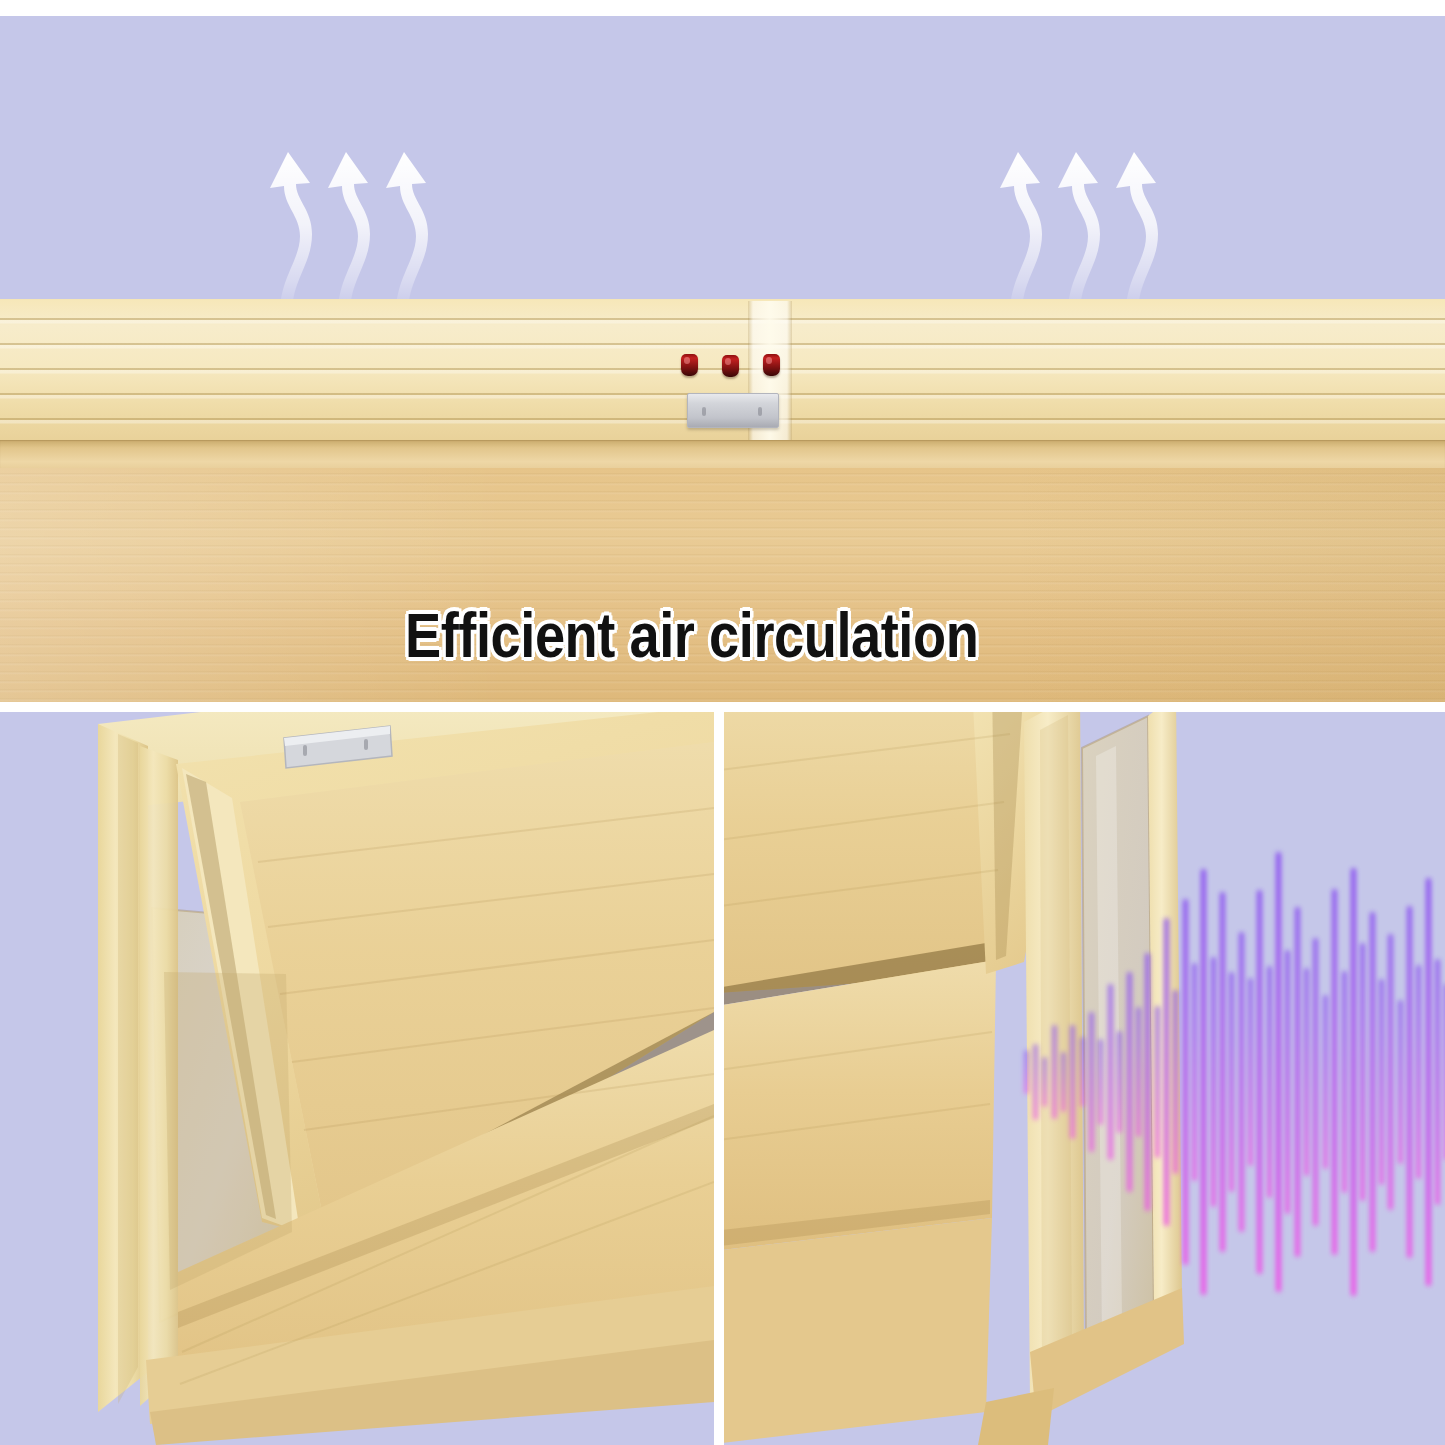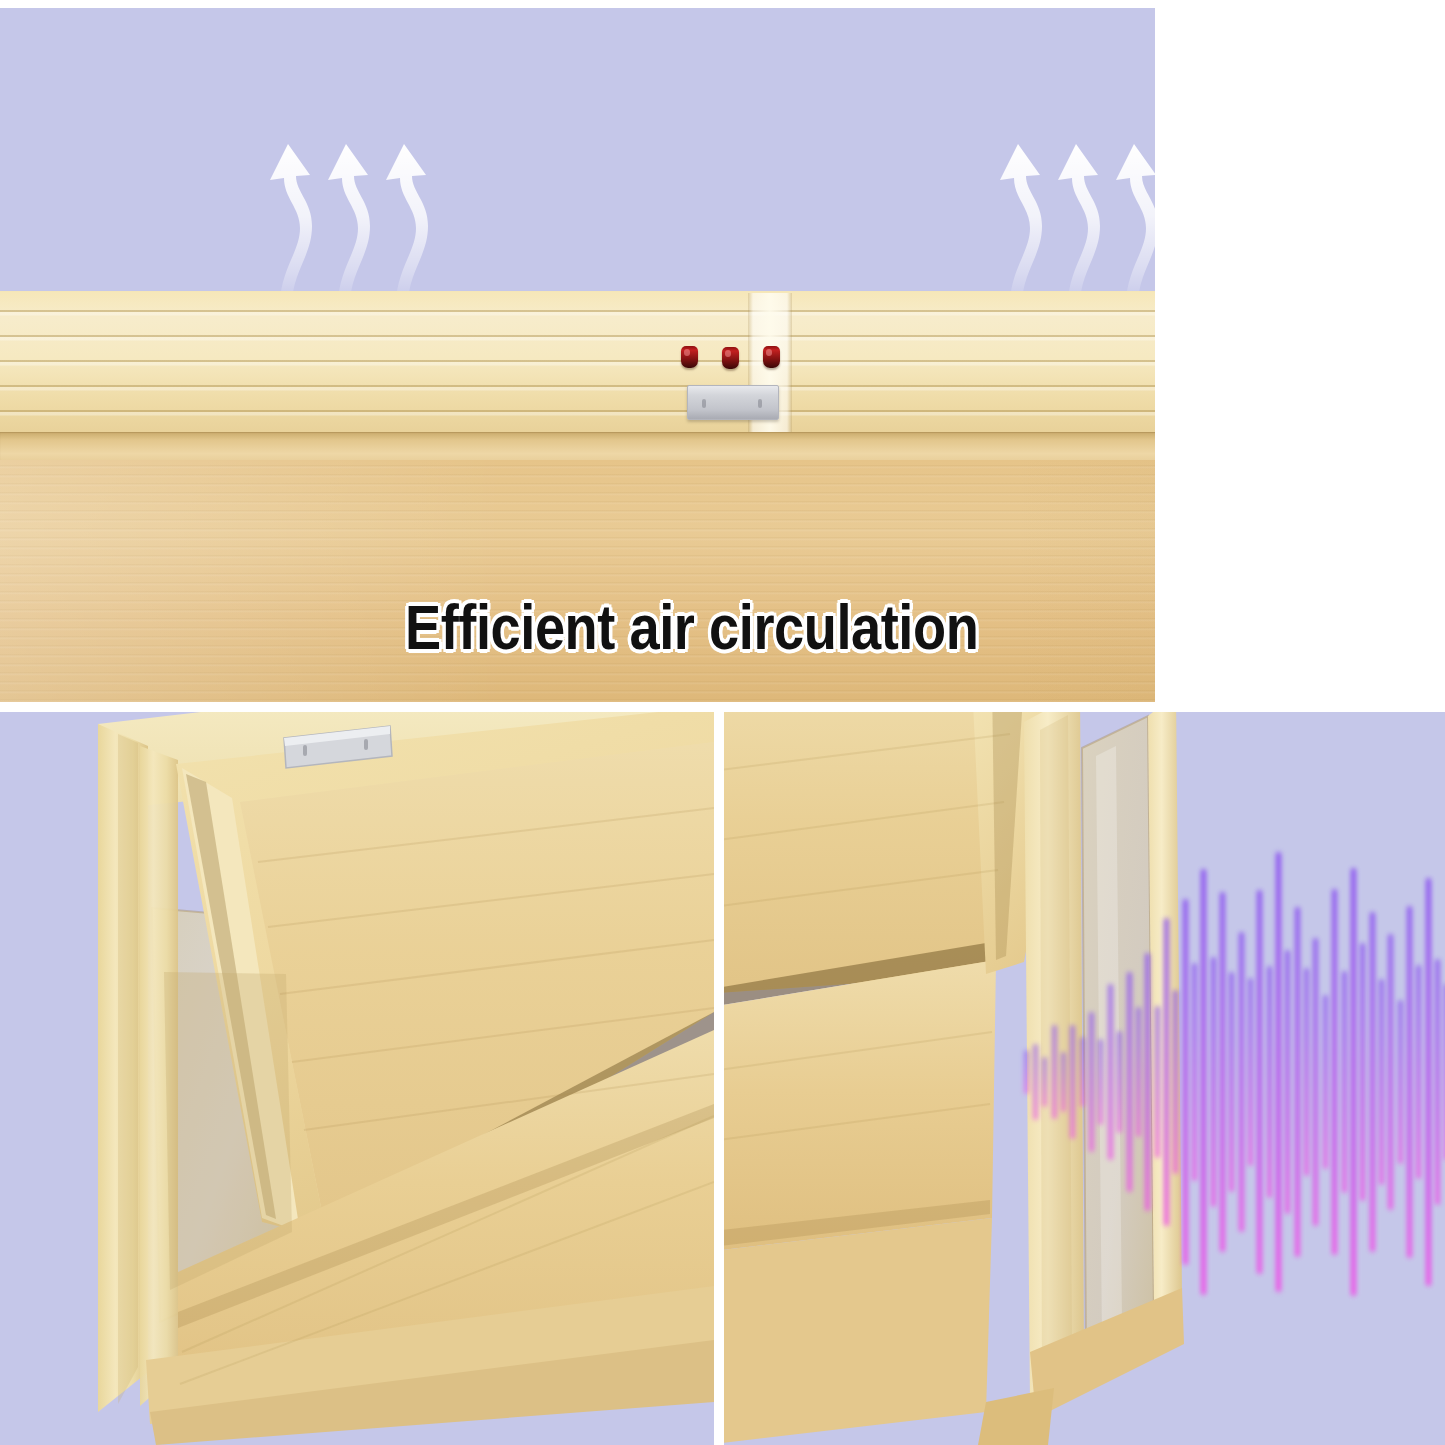--- a/index.html
+++ b/index.html
@@ -2,21 +2,21 @@
 <html><head>
 <meta charset="utf-8">
 <style>
   html,body{margin:0;padding:0;background:#ffffff;}
   body{width:1445px;height:1445px;overflow:hidden;font-family:"Liberation Sans",sans-serif;}
 
   .stage{position:relative;width:1445px;height:1445px;background:#ffffff;overflow:hidden;}
 
   
   .panel{position:absolute;overflow:hidden;background:#c6c8ea;}
-  #panel-top{left:0;top:8px;width:1155px;height:702px;}
+  #panel-top{left:0;top:16px;width:1445px;height:702px;}
   #panel-bl{left:0;top:712px;width:714px;height:733px;}
   #panel-br{left:724px;top:712px;width:721px;height:733px;}
 
   
   .lav-bg{position:absolute;inset:0;background:#c5c7e9;}
 
   
   .arrow-group{position:absolute;top:0;}
   .arrow-svg{display:block;}
 

